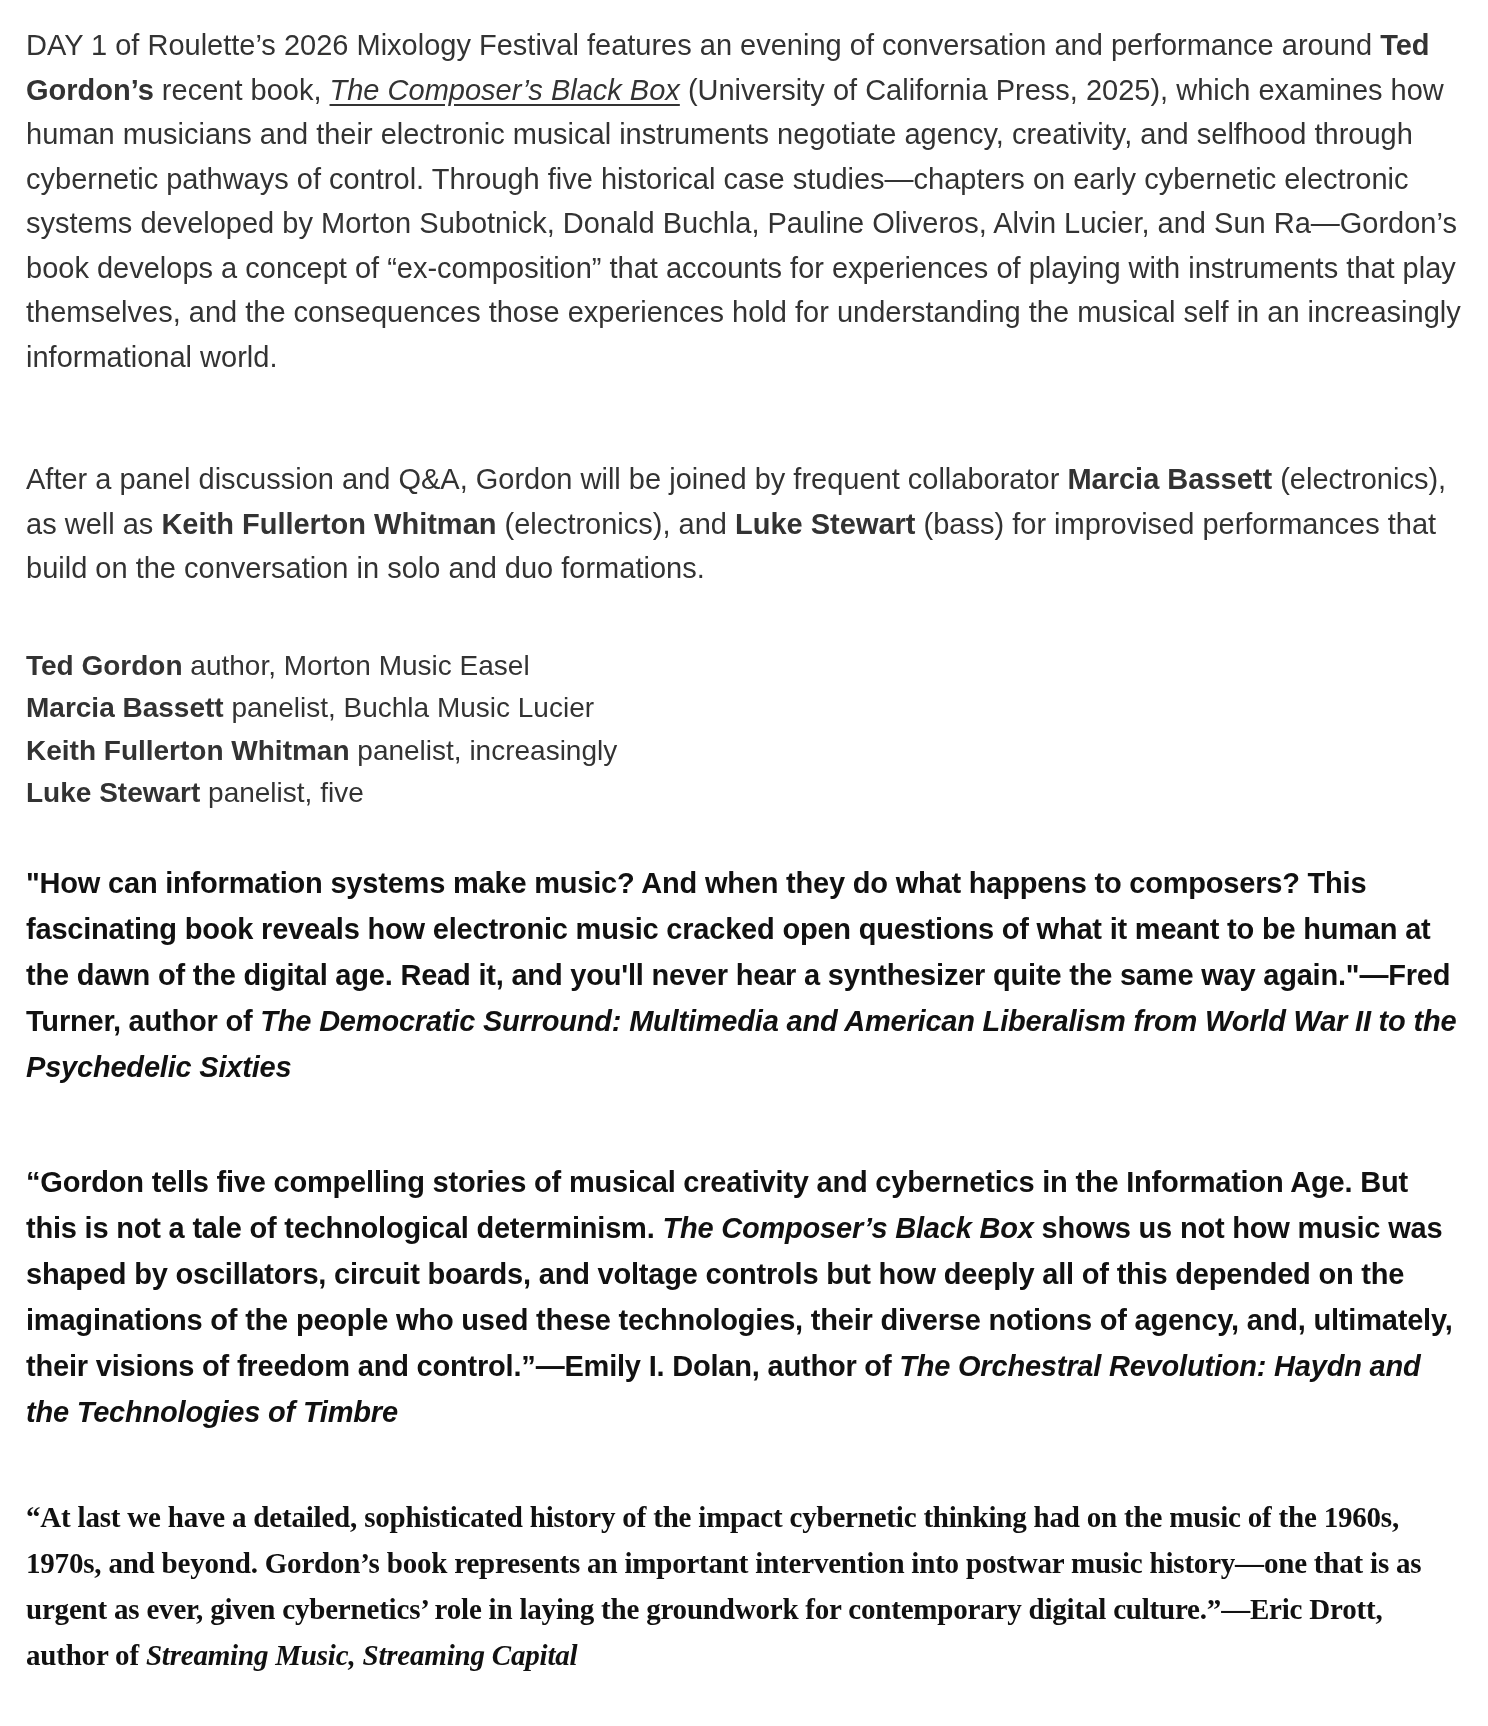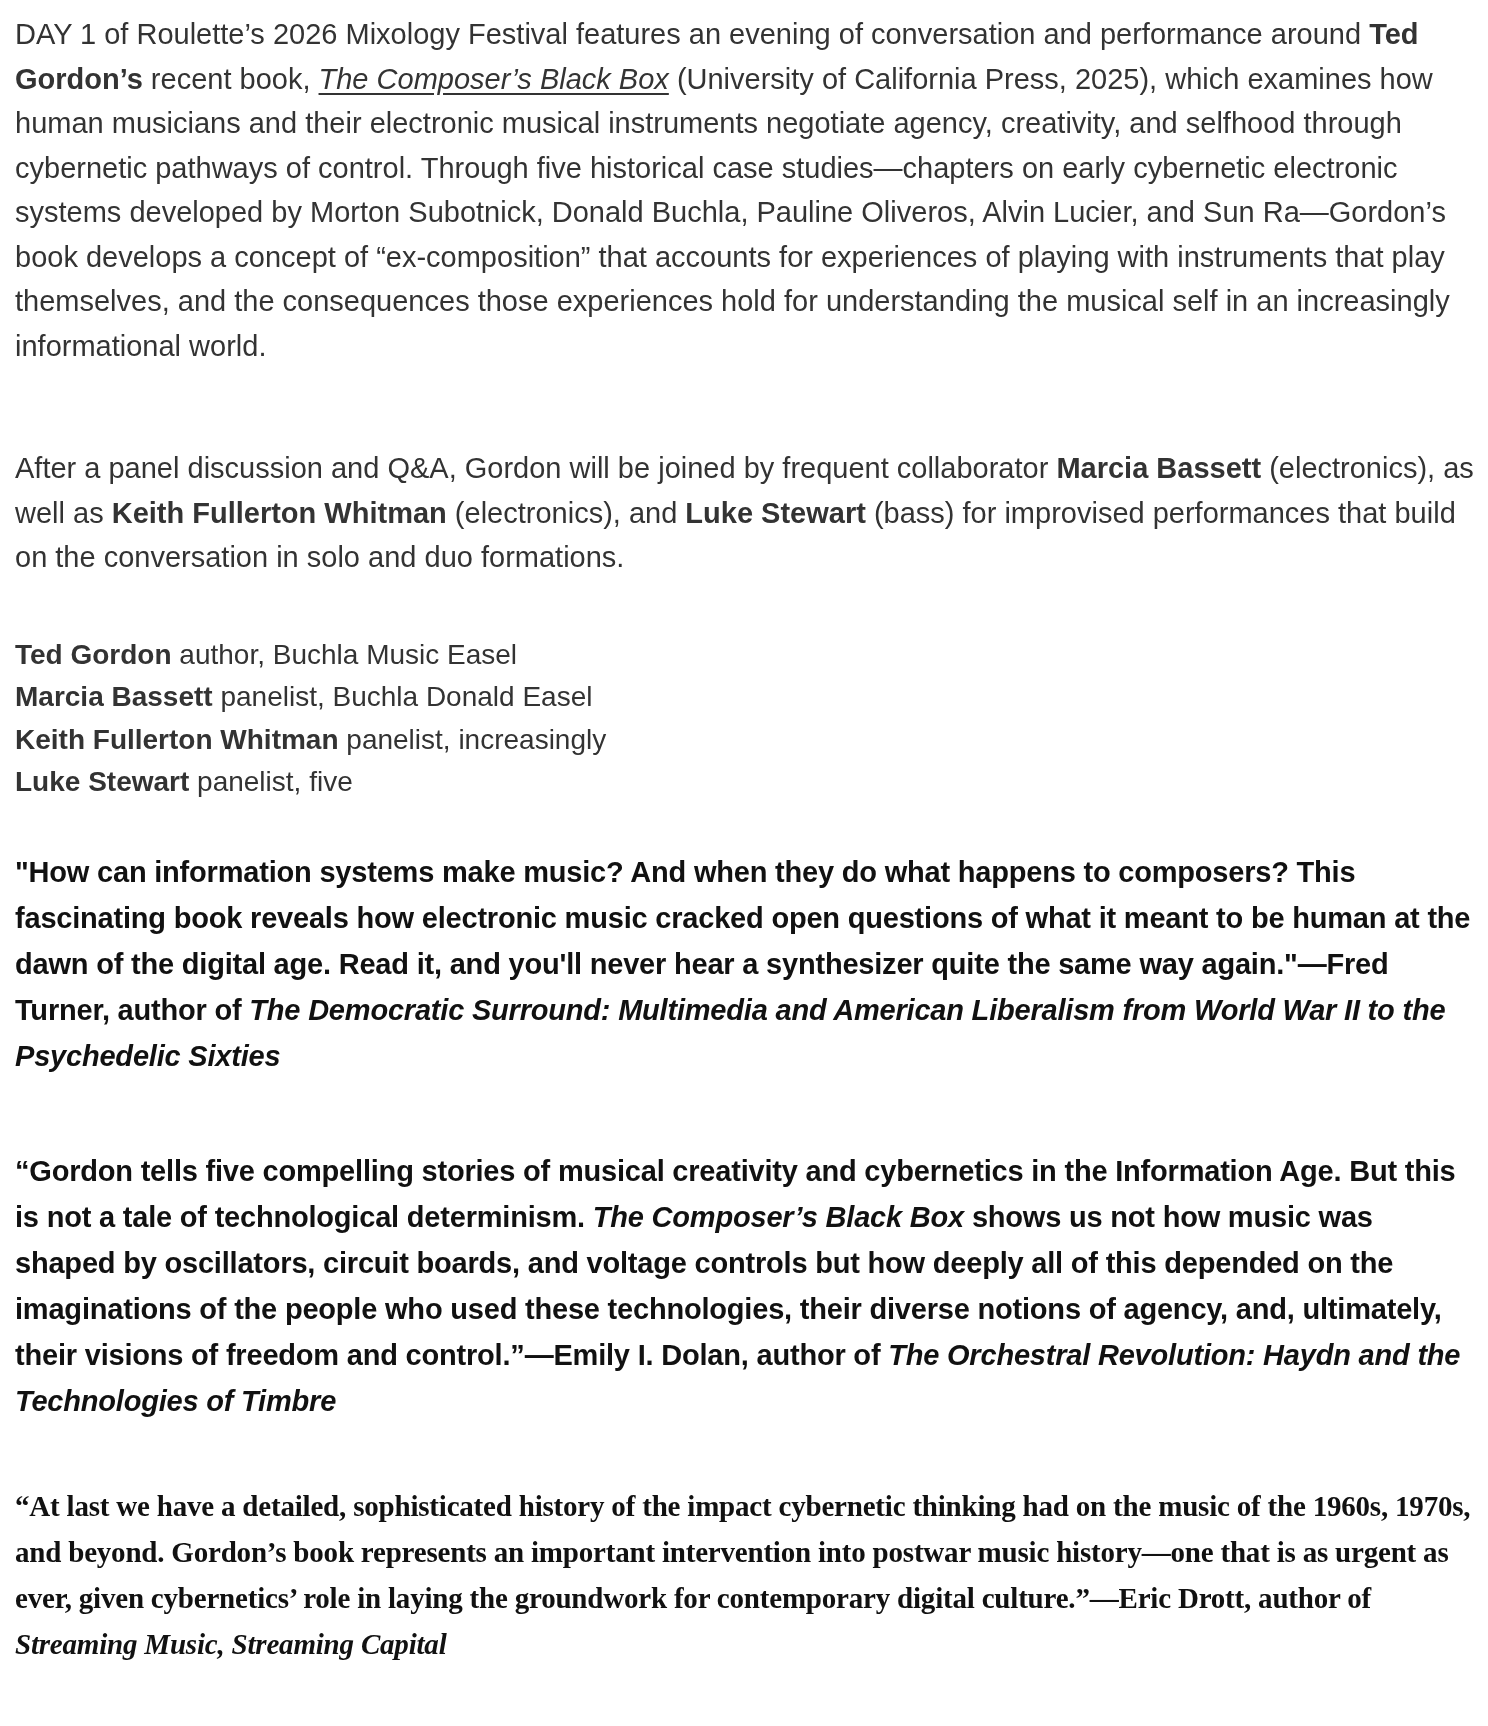--- a/index.html
+++ b/index.html
@@ -11,21 +11,21 @@
     overflow: hidden;
   }
   main {
     box-sizing: border-box;
     width: 1488px;
     padding: 12px 12px 0 15px;
     font-family: "Liberation Sans", sans-serif;
     color: #333333;
     -webkit-font-smoothing: antialiased;
   }
-  p { margin: 0; }
+  p { margin: 11px; }
   .body-text {
     font-size: 29px;
     line-height: 44.5px;
     font-weight: 400;
   }
   #intro-paragraph { margin-bottom: 78px; }
   #lineup-paragraph { margin-bottom: 54px; }
   .credits {
     font-size: 28px;
     line-height: 42.5px;
@@ -48,20 +48,20 @@
   .link { color: inherit; cursor: pointer; }
 </style>
 </head>
 <body>
 
 <main>
   <p id="intro-paragraph" class="body-text"><span>DAY 1 of Roulette’s 2026 Mixology Festival features an evening of conversation and performance around </span><span class="b">Ted Gordon’s</span><span> recent book, </span><span class="i u link">The Composer’s Black Box</span><span> (University of California Press, 2025), which examines how human musicians and their electronic musical instruments negotiate agency, creativity, and selfhood through cybernetic pathways of control. Through five historical case studies—chapters on early cybernetic electronic systems developed by Morton Subotnick, Donald Buchla, Pauline Oliveros, Alvin Lucier, and Sun Ra—Gordon’s book develops a concept of “ex-composition” that accounts for experiences of playing with instruments that play themselves, and the consequences those experiences hold for understanding the musical self in an increasingly informational world.</span></p>
 
   <p id="lineup-paragraph" class="body-text"><span>After a panel discussion and Q&amp;A, Gordon will be joined by frequent collaborator </span><span class="b">Marcia Bassett</span><span> (electronics), as well as </span><span class="b">Keith Fullerton Whitman</span><span> (electronics), and </span><span class="b">Luke Stewart</span><span> (bass) for improvised performances that build on the conversation in solo and duo formations.</span></p>
 
-  <p id="credits-list" class="credits"><span class="b">Ted Gordon</span><span> author, Buchla Music Easel</span><br><span class="b">Marcia Bassett</span><span> panelist, Buchla Donald Easel</span><br><span class="b">Keith Fullerton Whitman</span><span> panelist, increasingly</span><br><span class="b">Luke Stewart</span><span> panelist, five</span></p>
+  <p id="credits-list" class="credits"><span class="b">Ted Gordon</span><span> author, Morton Music Easel</span><br><span class="b">Marcia Bassett</span><span> panelist, Buchla Music Lucier</span><br><span class="b">Keith Fullerton Whitman</span><span> panelist, increasingly</span><br><span class="b">Luke Stewart</span><span> panelist, five</span></p>
 
   <p id="quote-1" class="quote"><span>"How can information systems make music? And when they do what happens to composers? This fascinating book reveals how electronic music cracked open questions of what it meant to be human at the dawn of the digital age. Read it, and you'll never hear a synthesizer quite the same way again."—Fred Turner, author of </span><span class="i">The Democratic Surround: Multimedia and American Liberalism from World War II to the Psychedelic Sixties</span></p>
 
   <p id="quote-2" class="quote"><span>“Gordon tells five compelling stories of musical creativity and cybernetics in the Information Age. But this is not a tale of technological determinism. </span><span class="i">The Composer’s Black Box</span><span> shows us not how music was shaped by oscillators, circuit boards, and voltage controls but how deeply all of this depended on the imaginations of the people who used these technologies, their diverse notions of agency, and, ultimately, their visions of freedom and control.”—Emily I. Dolan, author of </span><span class="i">The Orchestral Revolution: Haydn and the Technologies of Timbre</span></p>
 
   <p id="quote-3" class="quote"><span>“At last we have a detailed, sophisticated history of the impact cybernetic thinking had on the music of the 1960s, 1970s, and beyond. Gordon’s book represents an important intervention into postwar music history—one that is as urgent as ever, given cybernetics’ role in laying the groundwork for contemporary digital culture.”—Eric Drott, author of </span><span class="i">Streaming Music, Streaming Capital</span></p>
 </main>
 
 </body></html>

